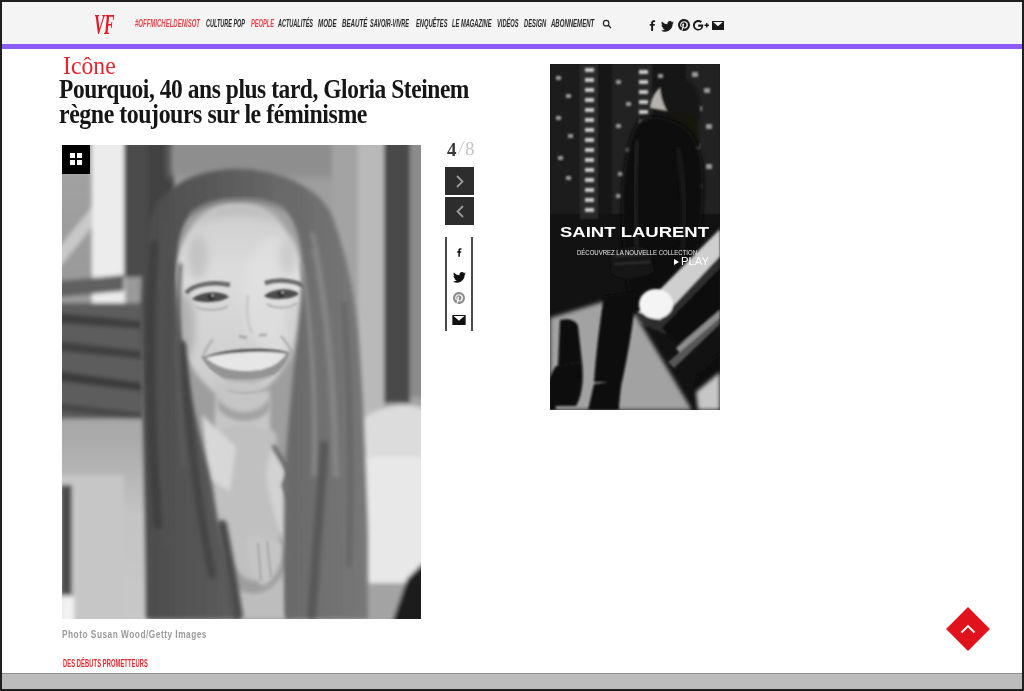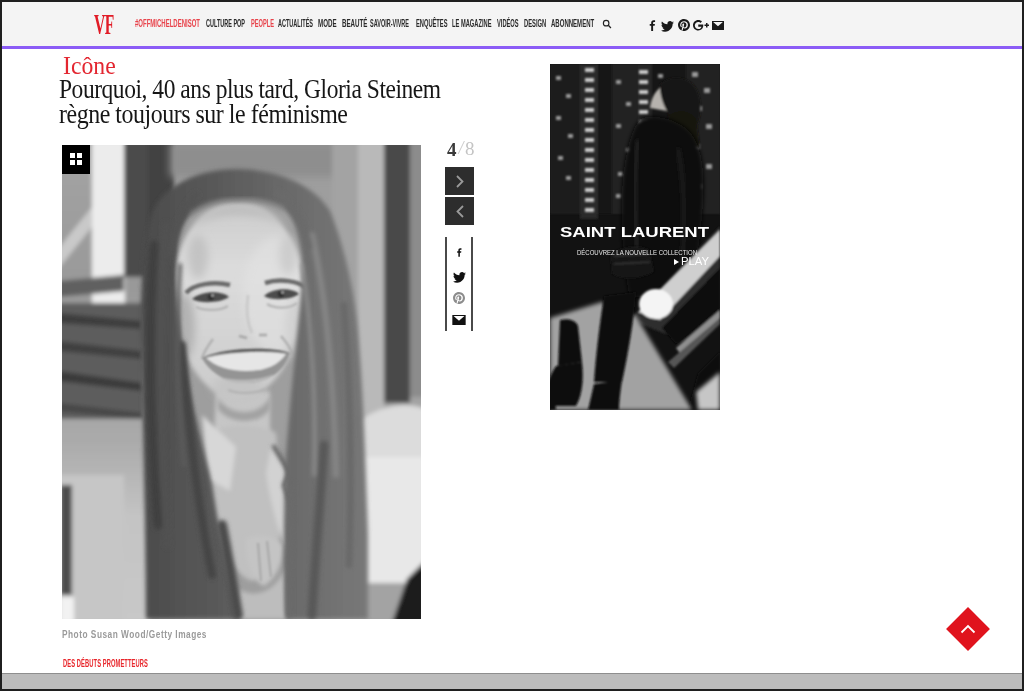--- a/index.html
+++ b/index.html
@@ -2,33 +2,33 @@
 <html><head>
 <meta charset="utf-8">
 <style>
 html,body{margin:0;padding:0;}
 body{width:1024px;height:691px;position:relative;background:#fff;overflow:hidden;
   font-family:"Liberation Sans",sans-serif;}
 .frame{position:absolute;left:0;top:0;width:1024px;height:691px;
   border:2px solid #1f1f1f;box-sizing:border-box;z-index:50;pointer-events:none;}
 
 .nav{position:absolute;left:2px;top:2px;width:1020px;height:47px;background:#f4f4f4;
-  border-bottom:3px solid #8b5cf6;box-sizing:border-box;}
+  border-bottom:5px solid #8b5cf6;box-sizing:border-box;font-style:italic;}
 .vf{position:absolute;left:92px;top:5px;font-family:"Liberation Serif",serif;
   font-weight:bold;font-size:30px;color:#e11b26;transform:scaleX(0.52);transform-origin:left top;
   letter-spacing:-1px;}
 .ni{position:absolute;top:15px;font-size:11px;font-weight:bold;color:#2a2a2a;
   transform-origin:left top;white-space:nowrap;}
 .ni.red{color:#e8434b;}
 .nsoc{position:absolute;top:17px;}
 
 .icone{position:absolute;left:63px;top:51px;font-family:"Liberation Serif",serif;
   font-size:25.5px;color:#e32630;transform:scaleX(0.93);transform-origin:left top;}
 .h1{position:absolute;left:59px;top:77px;font-family:"Liberation Serif",serif;
-  font-weight:normal;font-size:26.5px;line-height:24.5px;color:#161616;white-space:nowrap;}
+  font-weight:bold;font-size:26.5px;line-height:24.5px;color:#161616;white-space:nowrap;}
 .h1 span{display:inline-block;transform-origin:left top;letter-spacing:-0.5px;}
 .photo{position:absolute;left:62px;top:145px;width:359px;height:474px;}
 .gridbtn{position:absolute;left:62px;top:145px;width:28px;height:29px;background:#000;z-index:5;}
 .gridbtn svg{position:absolute;left:8px;top:8px;}
 .p4{position:absolute;left:447px;top:139px;font-family:"Liberation Serif",serif;font-weight:bold;font-size:19px;color:#3a3a3a;}
 .psl{position:absolute;left:458.5px;top:138px;font-family:"Liberation Serif",serif;font-style:italic;font-size:18px;color:#cccccc;}
 .p8{position:absolute;left:465px;top:138px;font-family:"Liberation Serif",serif;font-size:19px;color:#c4c4c4;}
 .btn{position:absolute;left:445px;width:29px;height:28px;background:#2d2d2d;}
 .btn svg{position:absolute;left:11px;top:8px;}
 .share{position:absolute;left:445px;top:237px;width:28px;height:94px;

